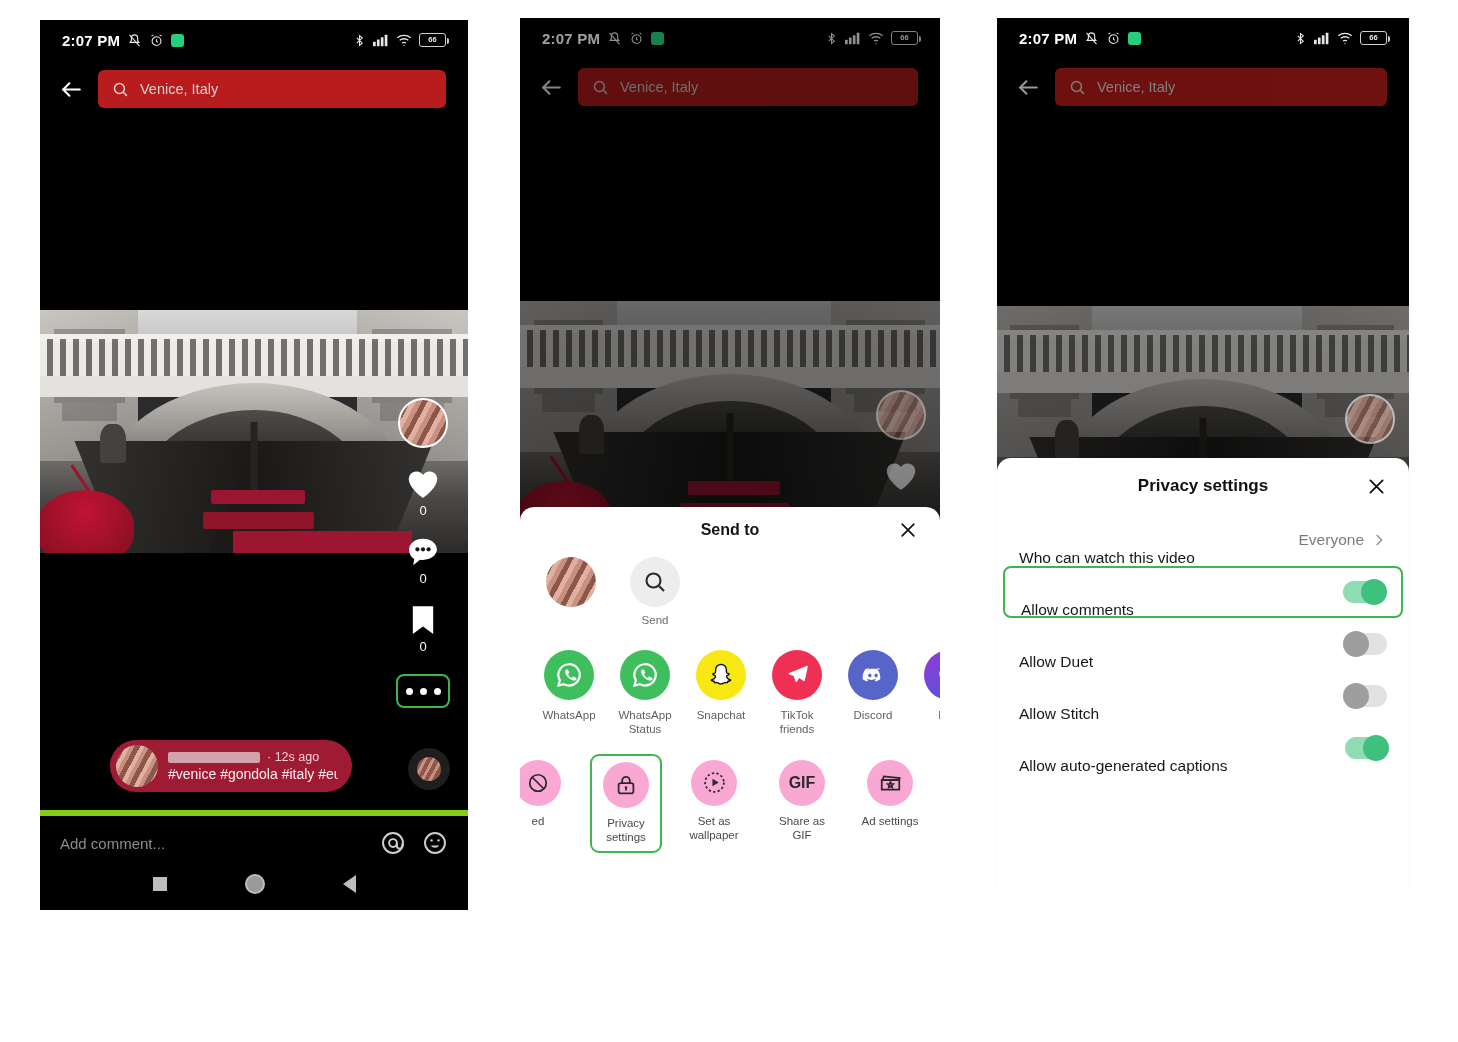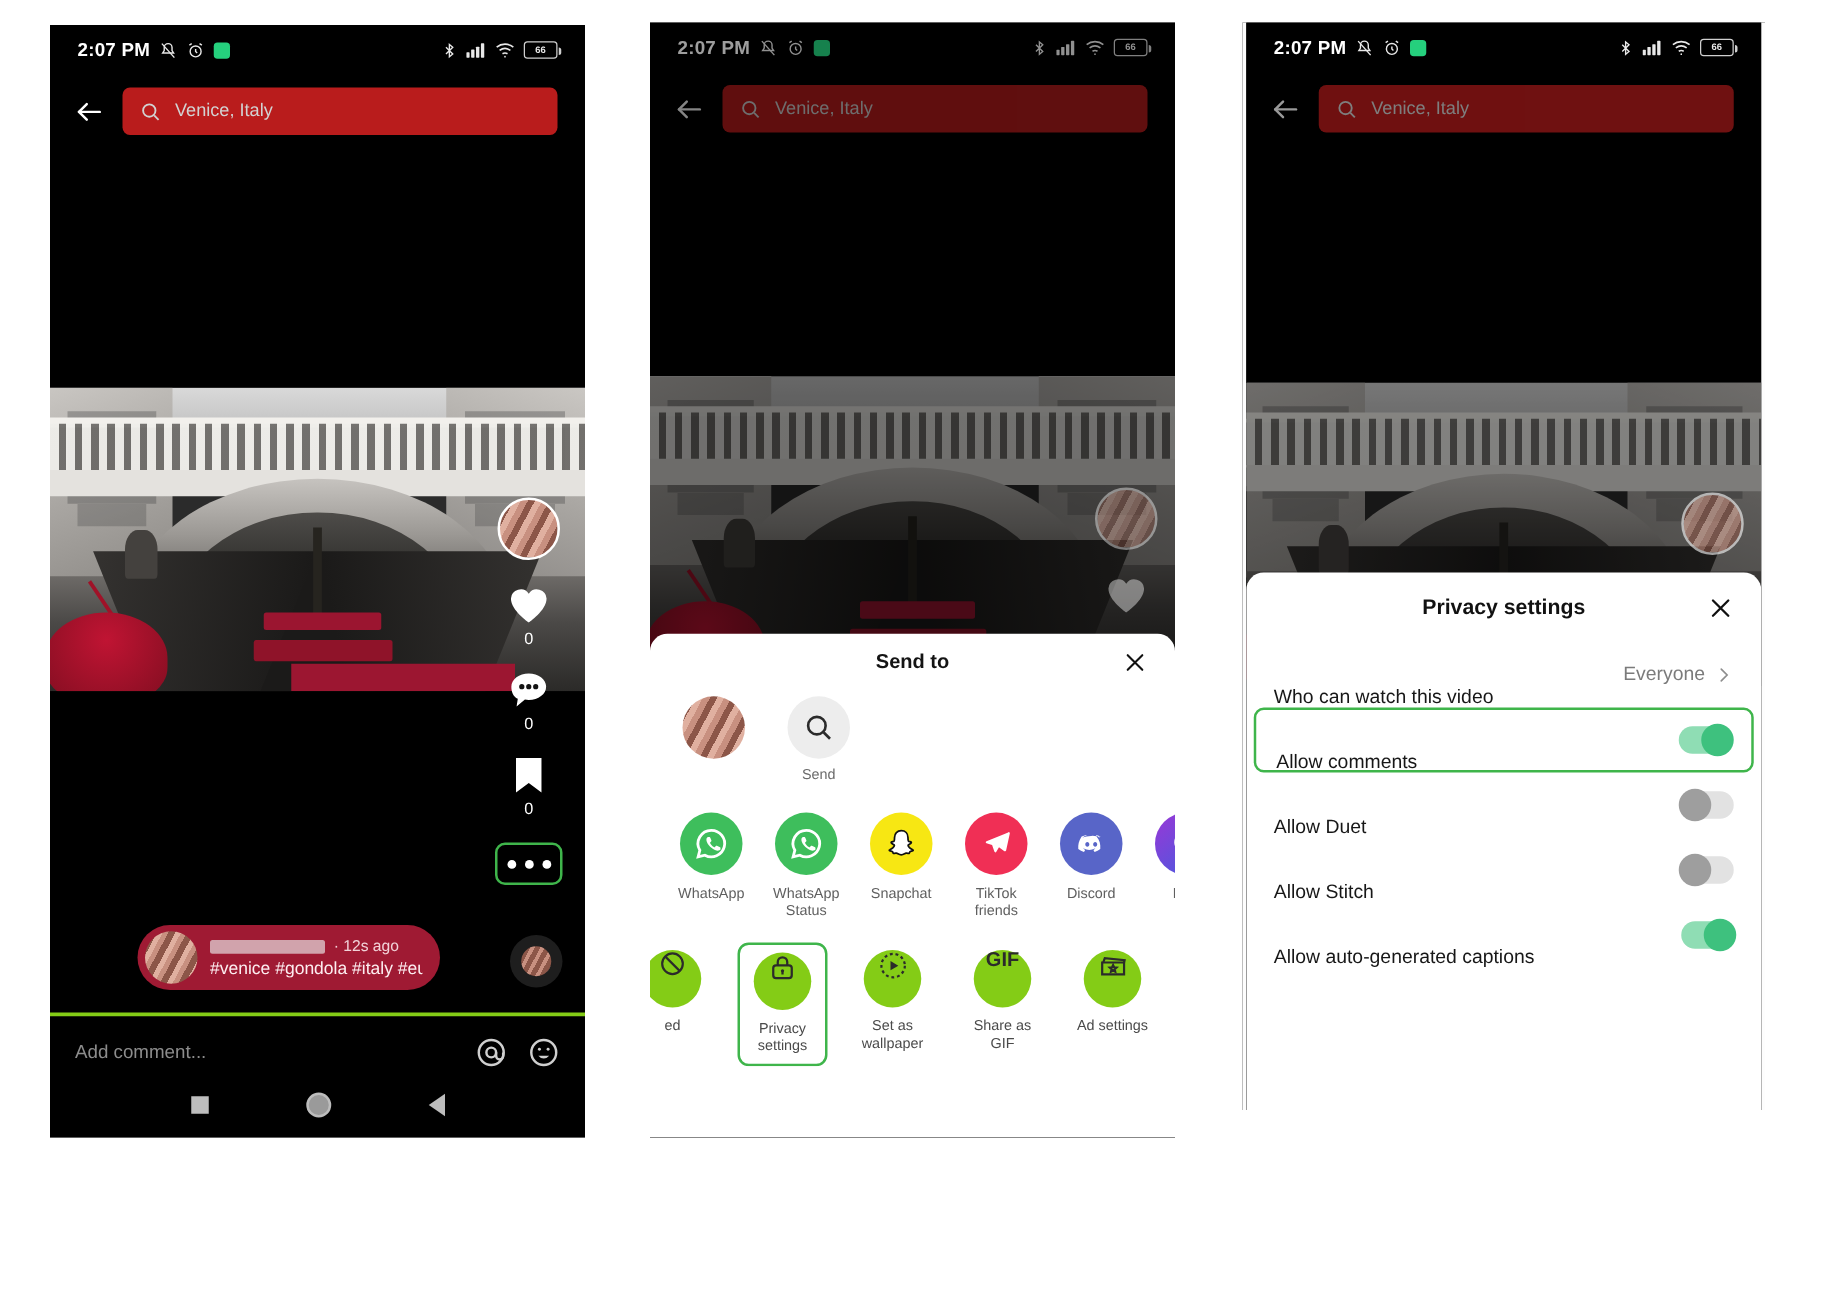--- a/index.html
+++ b/index.html
@@ -189,21 +189,21 @@
   }
   #p1-music { top: 728px; }
   .music-inner {
     width: 24px; height:24px; border-radius:50%;
     background: repeating-linear-gradient(118deg,#c89080 0px,#c89080 3px,#8c5648 3px,#8c5648 7px);
   }
 
   
   .commentbar {
     position:absolute; z-index:5; left:0; right:0; height: 60px;
-    border-top: 3px solid #84cc16;
+    border-top: 6px solid #84cc16;
     display:flex; align-items:center; padding: 0 20px; gap: 16px;
   }
   #p1-commentbar { top: 790px; }
   .cb-ph { color:#8c8c8c; font-size: 15px; flex:1; }
 
   
   .navbar {
     position:absolute; left:0; right:0; height: 44px;
     display:flex; align-items:center; justify-content:center; gap: 78px;
     z-index: 7;
@@ -252,22 +252,22 @@
   .appcell .cap { font-size: 11.5px; color:#5f5f5f; margin-top: 8px; text-align:center; line-height: 1.22; }
 
   .actionsrow {
     display:flex; align-items:flex-start; gap: 16px;
     padding: 18px 0 0 0; margin-left: -18px; overflow:hidden;
   }
   .actcell { width: 72px; flex:0 0 auto; display:flex; flex-direction:column; align-items:center;
              padding: 6px 3px; border-radius: 9px; }
   .actcell.hl { border: 2.5px solid #3fb54b; }
   .actcell .cap { font-size: 11.5px; color:#4a4a4a; margin-top: 8px; text-align:center; line-height: 1.25; }
-  .actic { width: 46px; height: 46px; border-radius: 50%; background:#84cc16;
-           display:flex; justify-content:center; }
+  .actic { width: 46px; height: 46px; border-radius: 50%; background:#f9a8d4;
+           display:flex; align-items:center; justify-content:center; }
 
   
   #privacy-sheet { top: 440px; }
   .psheet-head { position:relative; height: 56px; display:flex; align-items:center; justify-content:center; }
   .psheet-title { font-size: 17px; font-weight: bold; color:#111; }
   .psheet-x { position:absolute; right: 22px; top: 18px; width: 21px; height:21px; }
 
   .prow {
     display:flex; align-items:center; justify-content:space-between;
     height: 52px; margin: 0 6px; padding: 0 16px; border-radius: 8px;

